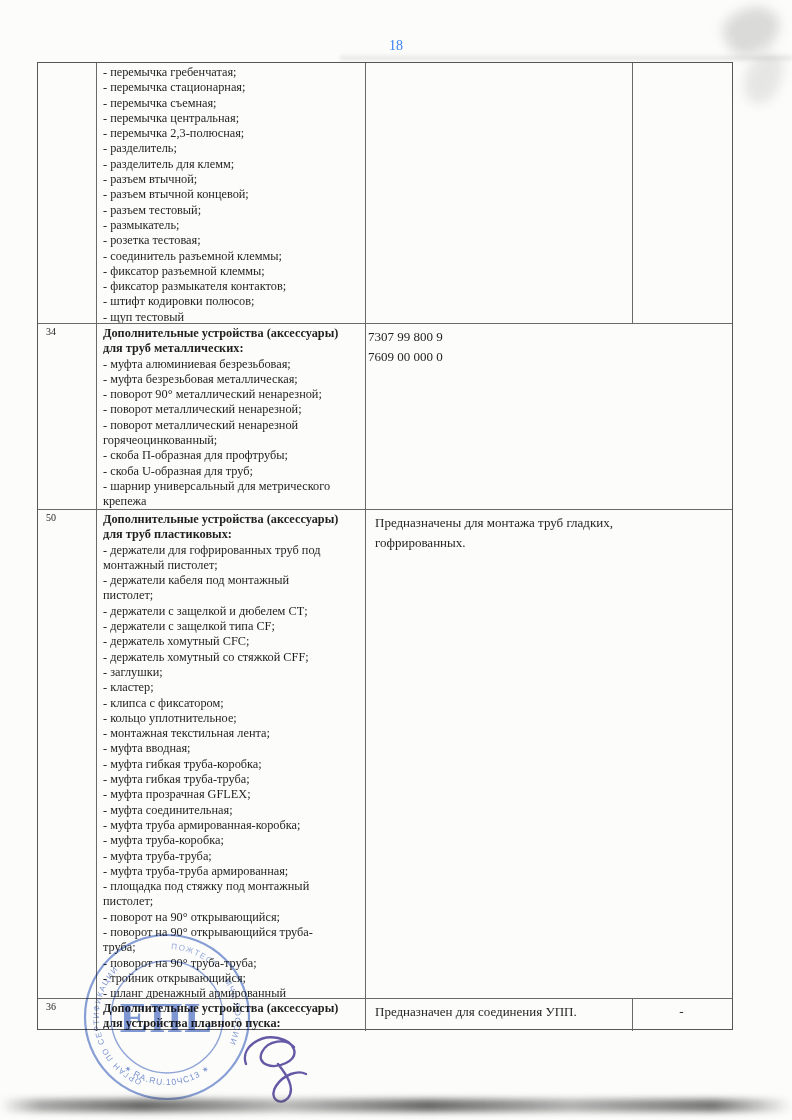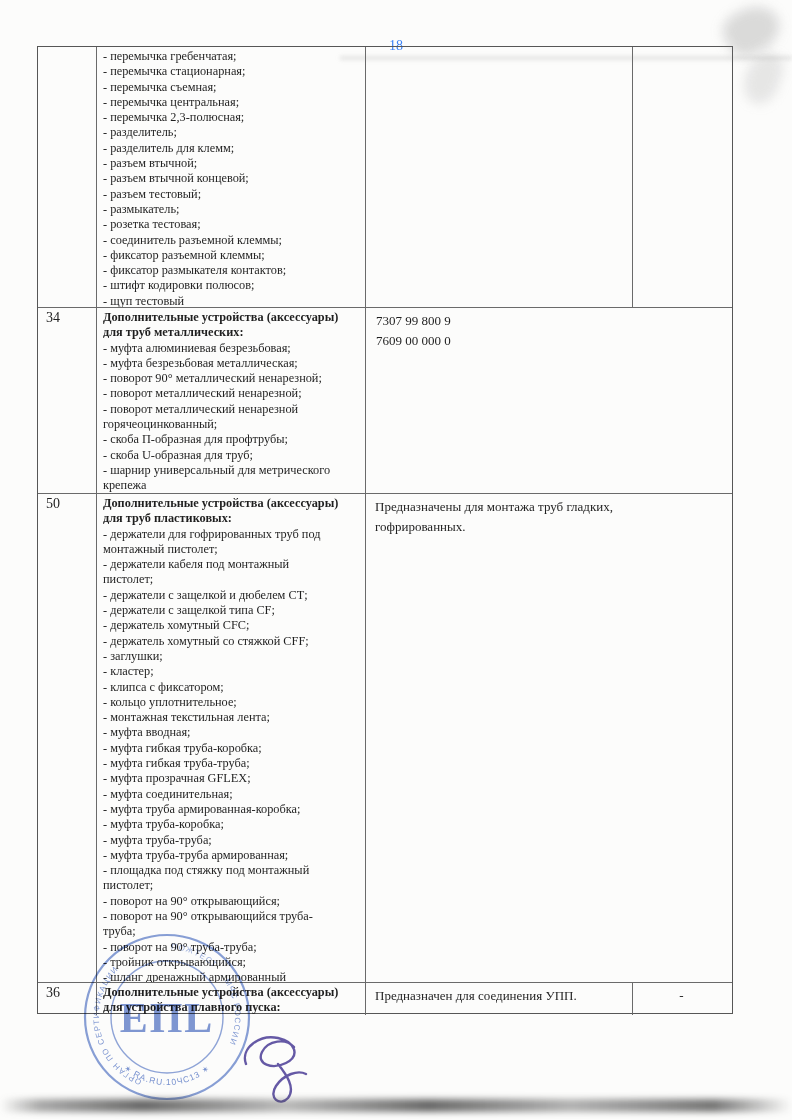--- a/index.html
+++ b/index.html
@@ -7,37 +7,37 @@
     width:792px;height:1120px;position:relative;overflow:hidden;
     background:#fcfcfb;
     font-family:"Liberation Serif","DejaVu Serif",serif;
     color:#1f1f1f;
   }
   .page-number{
     position:absolute;top:38px;left:0;width:792px;text-align:center;
     font-size:14px;color:#3b82f6;
   }
   .doc-table{
-    position:absolute;left:37px;top:46px;width:696px;height:968px;
+    position:absolute;left:37px;top:62px;width:696px;height:968px;
     border:1.5px solid #565656;box-sizing:border-box;
   }
   .t-row{
     display:grid;grid-template-columns:58px 269px 267px auto;
     box-sizing:border-box;border-top:1px solid #6a6a6a;overflow:hidden;
   }
   .t-row:first-child{border-top:none;}
   .r33{height:260px;} .r34{height:186px;} .r35{height:489px;} .r36{height:33px;}
   .cell{box-sizing:border-box;border-left:1px solid #6a6a6a;overflow:hidden;}
   .cell:first-child{border-left:none;}
-  .c-num{padding:2px 0 0 8px;font-size:14px;}
+  .c-num{padding:2px 0 0 8px;font-size:10px;}
   .c-desc{padding:2px 2px 0 6px;font-size:12.3px;line-height:15.3px;}
   .c-desc .title{font-weight:bold;white-space:pre;}
   .c-desc .items{white-space:pre;}
   .c-purpose{padding:3px 2px 0 9px;font-size:13px;line-height:19.5px;white-space:pre;}
-  .c-codes{padding:3px 2px 0 10px;font-size:13px;line-height:20px;white-space:pre;}
+  .c-codes{padding:3px 2px 0 2px;font-size:13px;line-height:20px;white-space:pre;}
   .c-codes.center{text-align:center;padding-left:0;}
   
   .stamp{
     position:absolute;left:79px;top:929px;width:176px;height:176px;
     mix-blend-mode:multiply;opacity:.9;pointer-events:none;
   }
   
   .signature{
     position:absolute;left:228px;top:1022px;width:100px;height:90px;
     mix-blend-mode:multiply;pointer-events:none;

